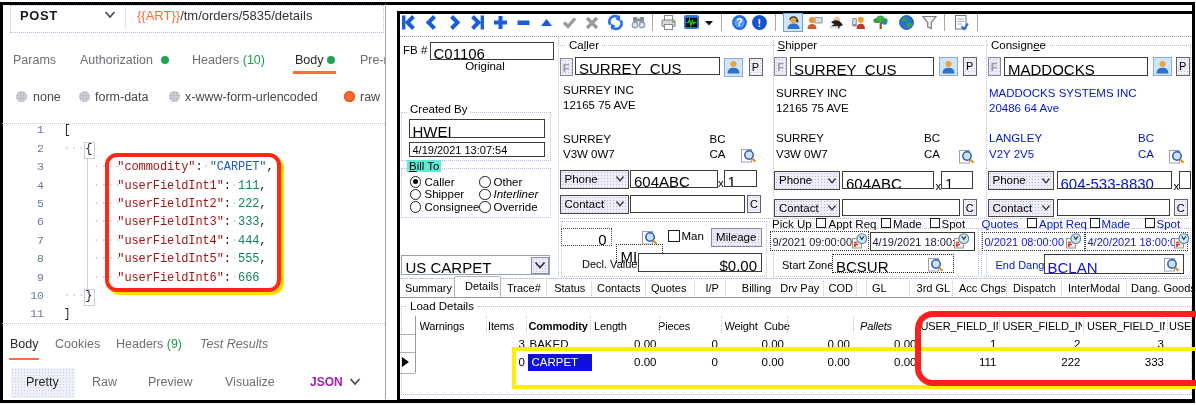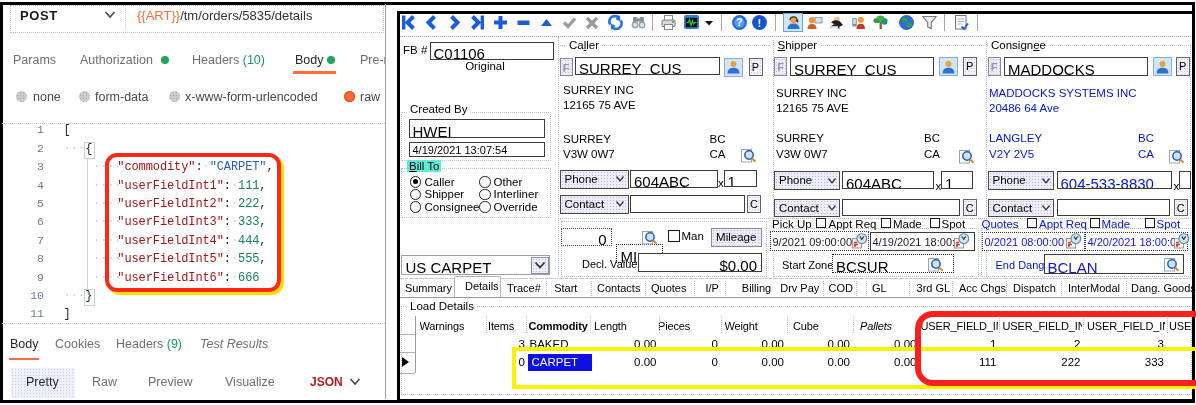--- a/index.html
+++ b/index.html
@@ -91,21 +91,21 @@
 <div class="a pm pmd" style="left:10px;top:337px;">Body</div>
 <div class="a pm" style="left:55px;top:337px;">Cookies</div>
 <div class="a pm" style="left:116px;top:337px;">Headers <span style="color:#169e52;">(9)</span></div>
 <div class="a pm" style="left:200px;top:337px;font-style:italic;">Test Results</div>
 <div class="a" style="left:9px;top:357.5px;width:30px;height:2.5px;background:#ff6c37;"></div>
 <div class="a" style="left:10.5px;top:368px;width:64.5px;height:29.5px;background-color:#eef0fa;background-image:radial-gradient(#c9cde8 30%,transparent 34%);background-size:3px 3px;"></div>
 <div class="a pm pmd" style="left:26px;top:375px;">Pretty</div>
 <div class="a pm" style="left:92px;top:375px;">Raw</div>
 <div class="a pm" style="left:148px;top:375px;">Preview</div>
 <div class="a pm" style="left:225px;top:375px;">Visualize</div>
-<div class="a" style="left:310px;top:375px;font-size:12px;font-weight:bold;color:#b91c1c;">JSON</div>
+<div class="a" style="left:310px;top:375px;font-size:12px;font-weight:bold;color:#a21caf;">JSON</div>
 <svg class="a" style="left:349px;top:377px;" width="12" height="9" viewBox="0 0 12 9">
     <polyline points="1.5,2 6,7 10.5,2" fill="none" stroke="#44464a" stroke-width="1.6"></polyline>
   </svg>
 <div class="a" style="left:396.5px;top:11px;width:798.5px;height:391px;border:3px solid #000;box-sizing:border-box;background:#fff;"></div>
 <div class="a" style="left:400px;top:36px;width:791px;border-top:1px dotted #9a9a9a;"></div>
 <style>.ti{position:absolute;top:14px;}.tsep{position:absolute;top:14px;width:1px;height:17px;background:#a8a8a8;}</style>
 <svg class="ti" style="left:399.5px" width="17" height="17">
     <rect x="2" y="1.5" width="3.4" height="14" fill="#1b5cd7"></rect>
     <polyline points="13.5,2.5 7.5,8.5 13.5,14.5" fill="none" stroke="#1b5cd7" stroke-width="4"></polyline>
   </svg>
@@ -259,21 +259,21 @@
 <div class="rad" style="left:409.5px;top:176px;"></div>
 <div class="a" style="left:412.7px;top:179.2px;width:5px;height:5px;border-radius:50%;background:#000;"></div>
 <div class="lbl" style="left:424.5px;top:175.5px;">Caller</div>
 <div class="rad" style="left:409.5px;top:188.5px;"></div>
 <div class="lbl" style="left:424.5px;top:188px;">Shipper</div>
 <div class="rad" style="left:409.5px;top:201px;"></div>
 <div class="lbl" style="left:424.5px;top:200.5px;">Consignee</div>
 <div class="rad" style="left:479px;top:176px;"></div>
 <div class="lbl" style="left:493.5px;top:175.5px;">Other</div>
 <div class="rad" style="left:479px;top:188.5px;"></div>
-<div class="lbl" style="left:493.5px;top:188px;">Interliner</div>
+<div class="lbl" style="left:493.5px;top:188px;font-style:italic;">Interliner</div>
 <div class="rad" style="left:479px;top:201px;"></div>
 <div class="lbl" style="left:493.5px;top:200.5px;">Override</div>
 
 <div class="fld" style="left:400.5px;top:255px;width:149px;height:20px;padding:3px 4px;border:1px solid #9aa0b4;">US CARPET</div>
 <div class="combo" style="left:531px;top:256.5px;width:17.5px;height:17px;border:1px solid #8a90a8;"></div>
 <svg class="a" style="left:534px;top:261px;" width="12" height="9" viewBox="0 0 12 9">
     <polyline points="1.5,1.5 6,6.5 10.5,1.5" fill="none" stroke="#333" stroke-width="1.8"></polyline>
   </svg>
 <style>
 .fbtn{position:absolute;box-sizing:border-box;border:1px solid #8a8a96;background-color:#ececf8;background-image:radial-gradient(#c2c2e0 26%,transparent 30%);background-size:3px 3px;color:#9a9aa6;font-weight:bold;font-size:11px;text-align:center;}
@@ -455,21 +455,21 @@
 <div class="fld" style="left:637.5px;top:253px;width:124.5px;height:18.5px;padding:3px 4px;text-align:right;">$0.00</div>
 
 <style>.tb{position:absolute;top:282px;font-size:11px;color:#000;white-space:nowrap;}
 .tsp{position:absolute;top:281px;width:1px;height:15px;border-left:1px dotted #c0c4d8;}</style>
 <div class="a" style="left:399.5px;top:296.5px;width:792px;border-top:1px solid #9a9a9a;"></div>
 <div class="a" style="left:399.5px;top:278px;width:792px;border-top:1px dashed #c0c4dc;"></div>
 <div class="tb" style="left:404.9px;">Summary</div>
 <div class="a" style="left:453.5px;top:275.5px;width:47px;height:21.5px;box-sizing:border-box;background:#fff;border:1px solid #b0b4c8;border-bottom:none;border-radius:2px 2px 0 0;"></div>
 <div class="a" style="left:465px;top:280px;font-size:11px;color:#000;">Details</div>
 <div class="tb" style="left:507px;">Trace#</div>
-<div class="tb" style="left:554.2px;">Start</div>
+<div class="tb" style="left:554.2px;">Status</div>
 <div class="tb" style="left:597px;">Contacts</div>
 <div class="tb" style="left:651px;">Quotes</div>
 <div class="tb" style="left:705.4px;">I/P</div>
 <div class="tb" style="left:741.8px;">Billing</div>
 <div class="tb" style="left:780.2px;">Drv Pay</div>
 <div class="tb" style="left:828.5px;">COD</div>
 <div class="tb" style="left:872px;">GL</div>
 <div class="tb" style="left:916.6px;">3rd GL</div>
 <div class="tb" style="left:959px;">Acc Chgs</div>
 <div class="tb" style="left:1013.1px;">Dispatch</div>
@@ -496,21 +496,21 @@
 .gc{position:absolute;font-size:11.5px;color:#000;white-space:nowrap;text-align:right;}
 </style>
 <div class="a gdot" style="left:400.5px;top:305.5px;width:789px;height:87px;"></div>
 <div class="lbl" style="left:407px;top:300px;background:#fff;padding:0 3px;">Load Details</div>
 <div class="gh" style="left:419.5px;">Warnings</div>
 <div class="gh" style="left:488px;">Items</div>
 <div class="gh" style="left:528.5px;font-weight:bold;">Commodity</div>
 <div class="gh" style="left:594px;">Length</div>
 <div class="gh" style="left:658px;">Pieces</div>
 <div class="gh" style="left:724.5px;">Weight</div>
-<div class="gh" style="left:793px;text-align:right;">Cube</div>
+<div class="gh" style="left:764px;text-align:right;">Cube</div>
 <div class="gh" style="left:860px;font-style:italic;">Pallets</div>
 <div class="gh" style="left:920.5px;width:77px;">USER_FIELD_INT1</div>
 <div class="gh" style="left:1002.5px;width:79px;">USER_FIELD_INT2</div>
 <div class="gh" style="left:1087px;width:78px;">USER_FIELD_INT3</div>
 <div class="gh" style="left:1169px;width:22px;">USER_FIELD</div>
 <div class="gv" style="left:414.5px;height:57px;border-left:1px solid #9a9a9a;"></div>
 <div class="gv" style="left:486px;"></div>
 <div class="gv" style="left:526px;"></div>
 <div class="gv" style="left:590px;"></div>
 <div class="gv" style="left:659px;"></div>

